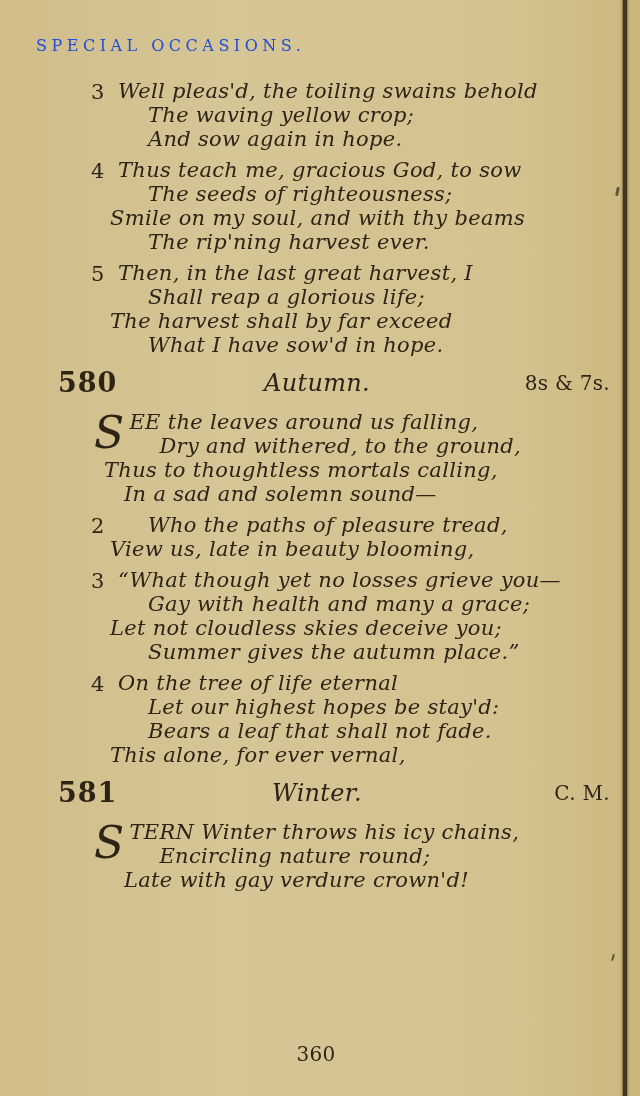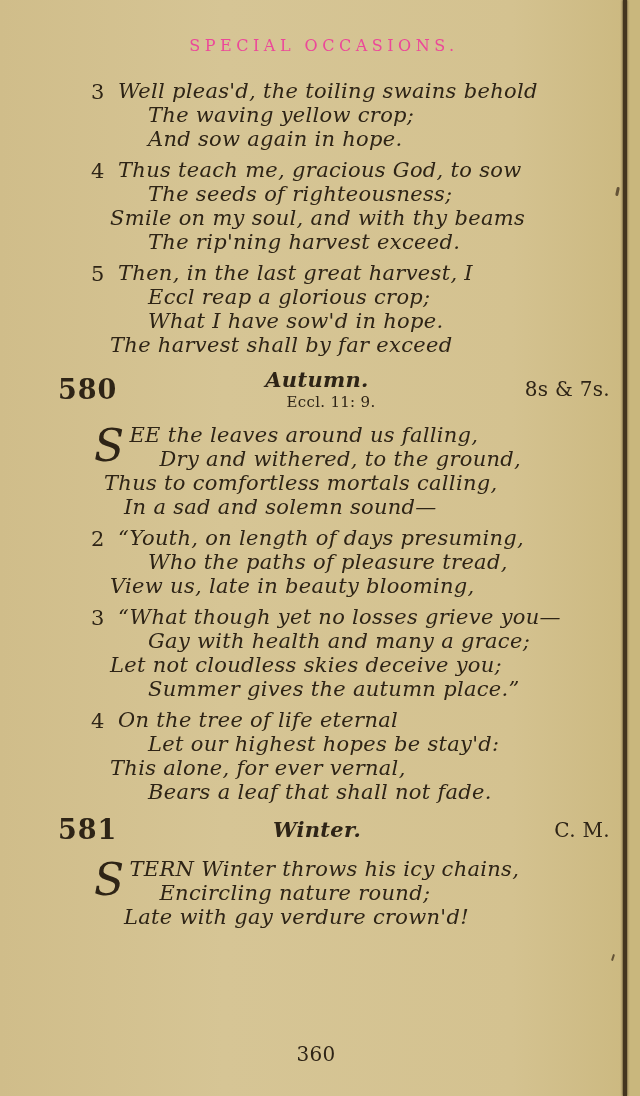--- a/index.html
+++ b/index.html
@@ -8,24 +8,23 @@
     position: relative;
     overflow: hidden;
     background: linear-gradient(90deg, #d0bd8a 0%, #d6c595 35%, #d4c290 80%, #cbb87f 100%);
     font-family: "DejaVu Serif", "Liberation Serif", serif;
     color: #2e2416;
     letter-spacing: 0.3px;
   }
   .page-content { padding: 36px 28px 0 36px; position: relative; }
 
   .running-header {
-    text-align: center;
     font-size: 16px;
     letter-spacing: 4.5px;
-    color: #ec4899;
+    color: #1d4ed8;
     margin-bottom: 24px;
   }
 
   .verse-group { margin-left: 82px; }
 
   .verse {
     position: relative;
     margin-bottom: 7px;
     font-size: 21px;
     line-height: 24px;
@@ -53,21 +52,21 @@
   }
   .hymn-num {
     width: 96px;
     box-sizing: border-box;
     padding-left: 22px;
     font-size: 27px;
     font-weight: bold;
     letter-spacing: 1px;
   }
   .hymn-mid { flex: 1; text-align: center; }
-  .hymn-title { font-size: 21px; font-weight: bold; font-style: italic; }
+  .hymn-title { font-size: 24px; font-weight: normal; font-style: italic; }
   .hymn-scripture { font-size: 15px; margin-top: 1px; transform: translateX(14px); }
   .hymn-meter { width: 108px; text-align: right; font-size: 20px; padding-right: 2px; }
 
   .page-number {
     position: absolute;
     left: 0; right: 8px; bottom: 30px;
     text-align: center;
     font-size: 20px;
   }
 
@@ -101,67 +100,65 @@
           <span class="verse-num">3</span>
           <div class="vline">Well pleas'd, the toiling swains behold</div>
           <div class="vline ind">The waving yellow crop;</div>
           <div class="vline ind">And sow again in hope.</div>
         </div>
         <div class="verse">
           <span class="verse-num">4</span>
           <div class="vline">Thus teach me, gracious God, to sow</div>
           <div class="vline ind">The seeds of righteousness;</div>
           <div class="vline back">Smile on my soul, and with thy beams</div>
-          <div class="vline ind">The rip'ning harvest exceed.</div>
+          <div class="vline ind">The rip'ning harvest ever.</div>
         </div>
         <div class="verse">
           <span class="verse-num">5</span>
           <div class="vline">Then, in the last great harvest, I</div>
-          <div class="vline ind">Eccl reap a glorious crop;</div>
+          <div class="vline ind">Shall reap a glorious life;</div>
+          <div class="vline back">The harvest shall by far exceed</div>
           <div class="vline ind">What I have sow'd in hope.</div>
-          <div class="vline back">The harvest shall by far exceed</div>
         </div>
       </div>
 
     <div id="hymns">
         <section class="hymn">
           <div class="hymn-head">
             <span class="hymn-num">580</span>
             <div class="hymn-mid">
               <div class="hymn-title">Autumn.</div>
-              <div class="hymn-scripture">Eccl. 11: 9.</div>
             </div>
             <span class="hymn-meter">8s &amp; 7s.</span>
           </div>
           <div class="verse-group">
             <div class="verse has-drop">
               <div class="vline"><span class="dropcap">S</span>EE the leaves around us falling,</div>
               <div class="vline ind">Dry and withered, to the ground,</div>
-              <div class="vline back">Thus to comfortless mortals calling,</div>
+              <div class="vline back">Thus to thoughtless mortals calling,</div>
               <div class="vline ind">In a sad and solemn sound—</div>
             </div>
             <div class="verse">
               <span class="verse-num">2</span>
-              <div class="vline">“Youth, on length of days presuming,</div>
               <div class="vline ind">Who the paths of pleasure tread,</div>
               <div class="vline back">View us, late in beauty blooming,</div>
             </div>
             <div class="verse">
               <span class="verse-num">3</span>
               <div class="vline">“What though yet no losses grieve you—</div>
               <div class="vline ind">Gay with health and many a grace;</div>
               <div class="vline back">Let not cloudless skies deceive you;</div>
               <div class="vline ind">Summer gives the autumn place.”</div>
             </div>
             <div class="verse">
               <span class="verse-num">4</span>
               <div class="vline">On the tree of life eternal</div>
               <div class="vline ind">Let our highest hopes be stay'd:</div>
+              <div class="vline ind">Bears a leaf that shall not fade.</div>
               <div class="vline back">This alone, for ever vernal,</div>
-              <div class="vline ind">Bears a leaf that shall not fade.</div>
             </div>
           </div>
         </section>
         <section class="hymn">
           <div class="hymn-head">
             <span class="hymn-num">581</span>
             <div class="hymn-mid">
               <div class="hymn-title">Winter.</div>
             </div>
             <span class="hymn-meter">C. M.</span>

